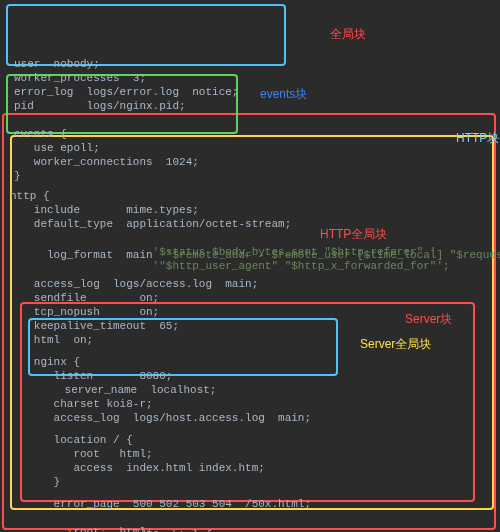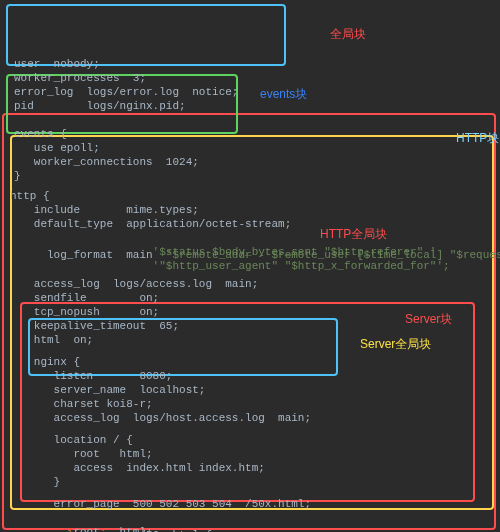--- a/index.html
+++ b/index.html
@@ -80,21 +80,21 @@
 <div class="code-line str" style="left:14px; top:210px;">                     '"$http_user_agent" "$http_x_forwarded_for"';</div>
 
 <div class="code-line normal" style="left:14px; top:228px;">   access_log  logs/access.log  main;</div>
 <div class="code-line normal" style="left:14px; top:242px;">   sendfile        on;</div>
 <div class="code-line normal" style="left:14px; top:256px;">   tcp_nopush      on;</div>
 <div class="code-line normal" style="left:14px; top:270px;">   keepalive_timeout  65;</div>
 <div class="code-line normal" style="left:14px; top:284px;">   html  on;</div>
 
 <div class="code-line normal" style="left:14px; top:306px;">   nginx {</div>
 <div class="code-line normal" style="left:14px; top:320px;">      listen       8080;</div>
-<div class="code-line normal" style="left:14px; top:334px;">      server_name  localhost;</div>
+<div class="code-line normal" style="left:25px; top:334px;">      server_name  localhost;</div>
 <div class="code-line normal" style="left:14px; top:348px;">      charset koi8-r;</div>
 <div class="code-line normal" style="left:14px; top:362px;text-align:center;">      access_log  logs/host.access.log  main;</div>
 
 <div class="code-line normal" style="left:14px; top:384px;text-align:center;">      location / {</div>
 <div class="code-line normal" style="left:14px; top:398px;">         root   html;</div>
 <div class="code-line normal" style="left:14px; top:412px;">         access  index.html index.htm;</div>
 <div class="code-line normal" style="left:14px; top:426px;">      }</div>
 
 <div class="code-line normal" style="left:14px; top:448px;">      error_page  500 502 503 504  /50x.html;</div>
 <div class="code-line" style="left:14px; top:462px;">

